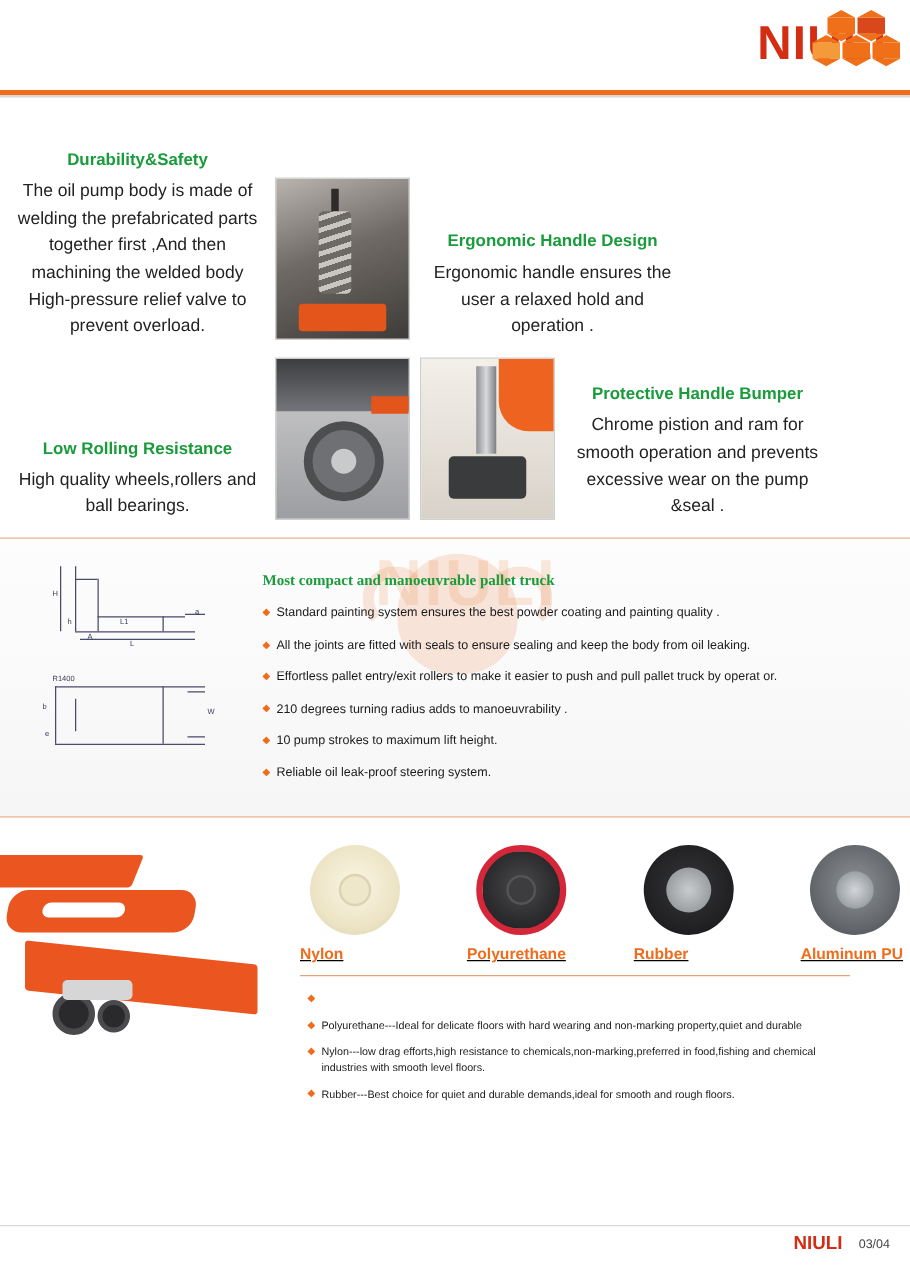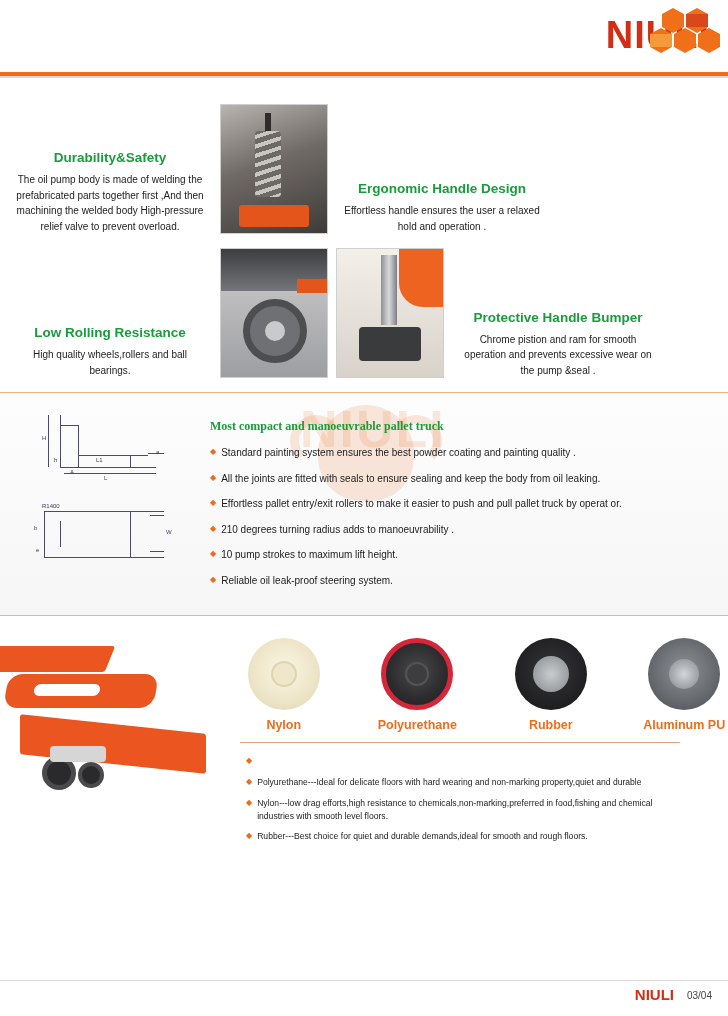--- a/index.html
+++ b/index.html
@@ -73,21 +73,21 @@
     margin-bottom:14px;
   }
   .feat-title {
     color:#1a9c3c;
     font-weight:bold;
     font-size:13.5px;
     text-align:center;
     margin-bottom:7px;
   }
   .feat-body {
-    font-size:10px;
+    font-size:14px;
     color:#222;
     line-height:1.55;
     text-align:center;
   }
   .feat-left-text { width:220px; padding:16px 14px 0 14px; }
   .feat-right-text { width:228px; padding:16px 14px 0 14px; }
 
   .photo {
     width:108px; height:130px;
     border:1px solid #cfcfcf;
@@ -242,21 +242,21 @@
   .fork {
     position:absolute; background:#ea5520; border-radius:3px;
   }
   .wheel-row {
     display:flex;
     justify-content:flex-start;
     gap:46px;
     margin-left:240px;
     padding-top:4px;
   }
-  .wheel-item { width:92px; text-align:center; }
+  .wheel-item { width:92px; text-align:left;text-decoration:underline; }
   .wheel-disc {
     width:72px; height:72px; border-radius:50%;
     margin:0 auto 8px auto;
     position:relative;
   }
   .wheel-disc .inner {
     position:absolute; left:50%; top:50%;
     transform:translate(-50%,-50%);
     border-radius:50%;
   }
@@ -329,21 +329,21 @@
     <div class="photo p-shock">
       <div class="rod"></div>
         <div class="coil"></div>
         <div class="orange"></div>
       <span class="photo-label"></span>
     </div>
 
 
     <div class="feat-right-text">
       <div class="feat-title">Ergonomic Handle Design</div>
-      <div class="feat-body">Effortless handle ensures the user a relaxed hold and operation .</div>
+      <div class="feat-body">Ergonomic handle ensures the user a relaxed hold and operation .</div>
     </div>
   </div>
 
   <div class="feat-row">
     <div class="feat-left-text">
       <div class="feat-title">Low Rolling Resistance</div>
       <div class="feat-body">High quality wheels,rollers and ball bearings.</div>
     </div>
 
     <div class="photo p-wheel">

